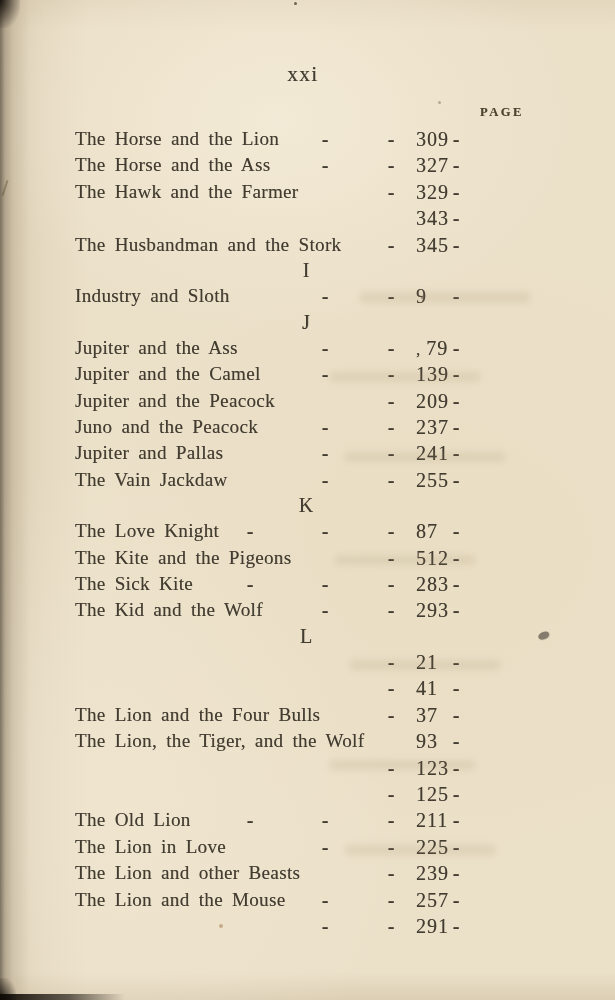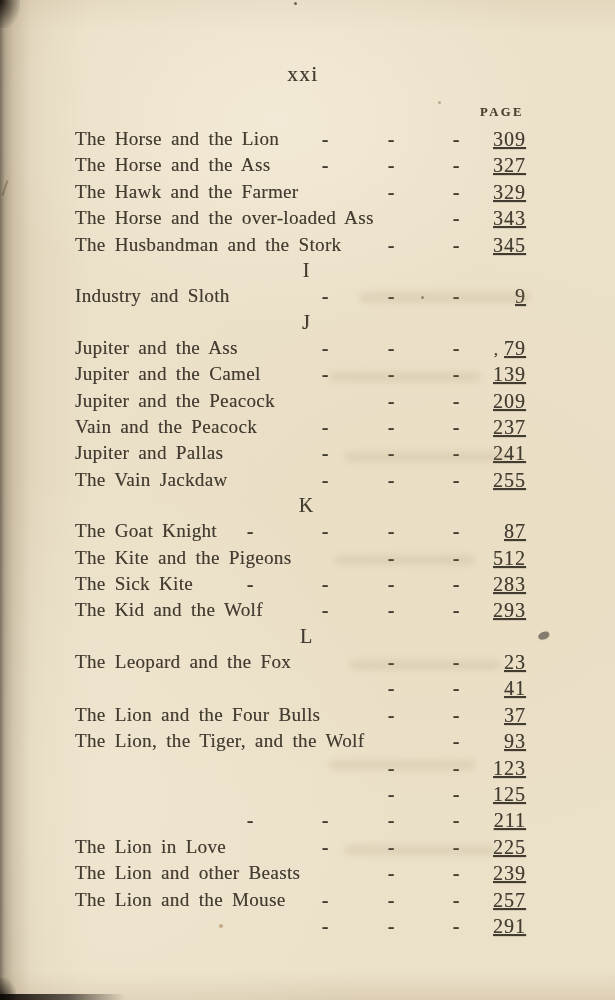--- a/index.html
+++ b/index.html
@@ -38,24 +38,23 @@
     position:absolute;left:75px;white-space:nowrap;
     font-size:19px;line-height:26.4px;letter-spacing:0.35px;word-spacing:4px;
     text-shadow:0.3px 0.3px 0.6px rgba(60,52,40,0.45);
   }
   .dash{
     position:absolute;transform:translateX(-50%);
     font-size:20px;line-height:26.4px;font-weight:600;
     text-shadow:0.3px 0.3px 0.5px rgba(60,52,40,0.4);
   }
   .pagenum{
-    position:absolute;left:436px;width:90px;text-align:right;
+    position:absolute;left:416px;width:90px;
     font-size:20px;line-height:26.4px;letter-spacing:1px;
     text-shadow:0.3px 0.3px 0.6px rgba(60,52,40,0.45);
-    text-decoration:underline;
   }
   .pagenum .pre{font-size:17px;letter-spacing:0;margin-right:6px;}
   
   .edge-left{
     position:absolute;left:0;top:0;width:30px;height:100%;pointer-events:none;
     background:linear-gradient(90deg, rgba(28,19,10,0.50) 0px, rgba(62,46,28,0.26) 5px,
                rgba(95,73,46,0.12) 13px, rgba(95,73,46,0) 30px);
   }
   .corner-tl{
     position:absolute;left:0;top:0;width:20px;height:28px;pointer-events:none;
@@ -108,21 +107,20 @@
         <span class="dash" style="left: 456px;">-</span>
         <span class="pagenum">327</span>
       </div>
       <div class="row">
         <span class="title">The Hawk and the Farmer</span>
         <span class="dash" style="left: 391px;">-</span>
         <span class="dash" style="left: 456px;">-</span>
         <span class="pagenum">329</span>
       </div>
       <div class="row">
-        <span class="title">The Horse and the over-loaded Ass</span>
         <span class="dash" style="left: 456px;">-</span>
         <span class="pagenum">343</span>
       </div>
       <div class="row">
         <span class="title">The Husbandman and the Stork</span>
         <span class="dash" style="left: 391px;">-</span>
         <span class="dash" style="left: 456px;">-</span>
         <span class="pagenum">345</span>
       </div>
       <div class="letter-row">
@@ -152,21 +150,21 @@
         <span class="dash" style="left: 456px;">-</span>
         <span class="pagenum">139</span>
       </div>
       <div class="row">
         <span class="title">Jupiter and the Peacock</span>
         <span class="dash" style="left: 391px;">-</span>
         <span class="dash" style="left: 456px;">-</span>
         <span class="pagenum">209</span>
       </div>
       <div class="row">
-        <span class="title">Vain and the Peacock</span>
+        <span class="title">Juno and the Peacock</span>
         <span class="dash" style="left: 325px;">-</span>
         <span class="dash" style="left: 391px;">-</span>
         <span class="dash" style="left: 456px;">-</span>
         <span class="pagenum">237</span>
       </div>
       <div class="row">
         <span class="title">Jupiter and Pallas</span>
         <span class="dash" style="left: 325px;">-</span>
         <span class="dash" style="left: 391px;">-</span>
         <span class="dash" style="left: 456px;">-</span>
@@ -176,21 +174,21 @@
         <span class="title">The Vain Jackdaw</span>
         <span class="dash" style="left: 325px;">-</span>
         <span class="dash" style="left: 391px;">-</span>
         <span class="dash" style="left: 456px;">-</span>
         <span class="pagenum">255</span>
       </div>
       <div class="letter-row">
         <span class="letter">K</span>
       </div>
       <div class="row">
-        <span class="title">The Goat Knight</span>
+        <span class="title">The Love Knight</span>
         <span class="dash" style="left: 250px;">-</span>
         <span class="dash" style="left: 325px;">-</span>
         <span class="dash" style="left: 391px;">-</span>
         <span class="dash" style="left: 456px;">-</span>
         <span class="pagenum">87</span>
       </div>
       <div class="row">
         <span class="title">The Kite and the Pigeons</span>
         <span class="dash" style="left: 391px;">-</span>
         <span class="dash" style="left: 456px;">-</span>
@@ -208,24 +206,23 @@
         <span class="title">The Kid and the Wolf</span>
         <span class="dash" style="left: 325px;">-</span>
         <span class="dash" style="left: 391px;">-</span>
         <span class="dash" style="left: 456px;">-</span>
         <span class="pagenum">293</span>
       </div>
       <div class="letter-row">
         <span class="letter">L</span>
       </div>
       <div class="row">
-        <span class="title">The Leopard and the Fox</span>
-        <span class="dash" style="left: 391px;">-</span>
-        <span class="dash" style="left: 456px;">-</span>
-        <span class="pagenum">23</span>
+        <span class="dash" style="left: 391px;">-</span>
+        <span class="dash" style="left: 456px;">-</span>
+        <span class="pagenum">21</span>
       </div>
       <div class="row">
         <span class="dash" style="left: 391px;">-</span>
         <span class="dash" style="left: 456px;">-</span>
         <span class="pagenum">41</span>
       </div>
       <div class="row">
         <span class="title">The Lion and the Four Bulls</span>
         <span class="dash" style="left: 391px;">-</span>
         <span class="dash" style="left: 456px;">-</span>
@@ -240,20 +237,21 @@
         <span class="dash" style="left: 391px;">-</span>
         <span class="dash" style="left: 456px;">-</span>
         <span class="pagenum">123</span>
       </div>
       <div class="row">
         <span class="dash" style="left: 391px;">-</span>
         <span class="dash" style="left: 456px;">-</span>
         <span class="pagenum">125</span>
       </div>
       <div class="row">
+        <span class="title">The Old Lion</span>
         <span class="dash" style="left: 250px;">-</span>
         <span class="dash" style="left: 325px;">-</span>
         <span class="dash" style="left: 391px;">-</span>
         <span class="dash" style="left: 456px;">-</span>
         <span class="pagenum">211</span>
       </div>
       <div class="row">
         <span class="title">The Lion in Love</span>
         <span class="dash" style="left: 325px;">-</span>
         <span class="dash" style="left: 391px;">-</span>

